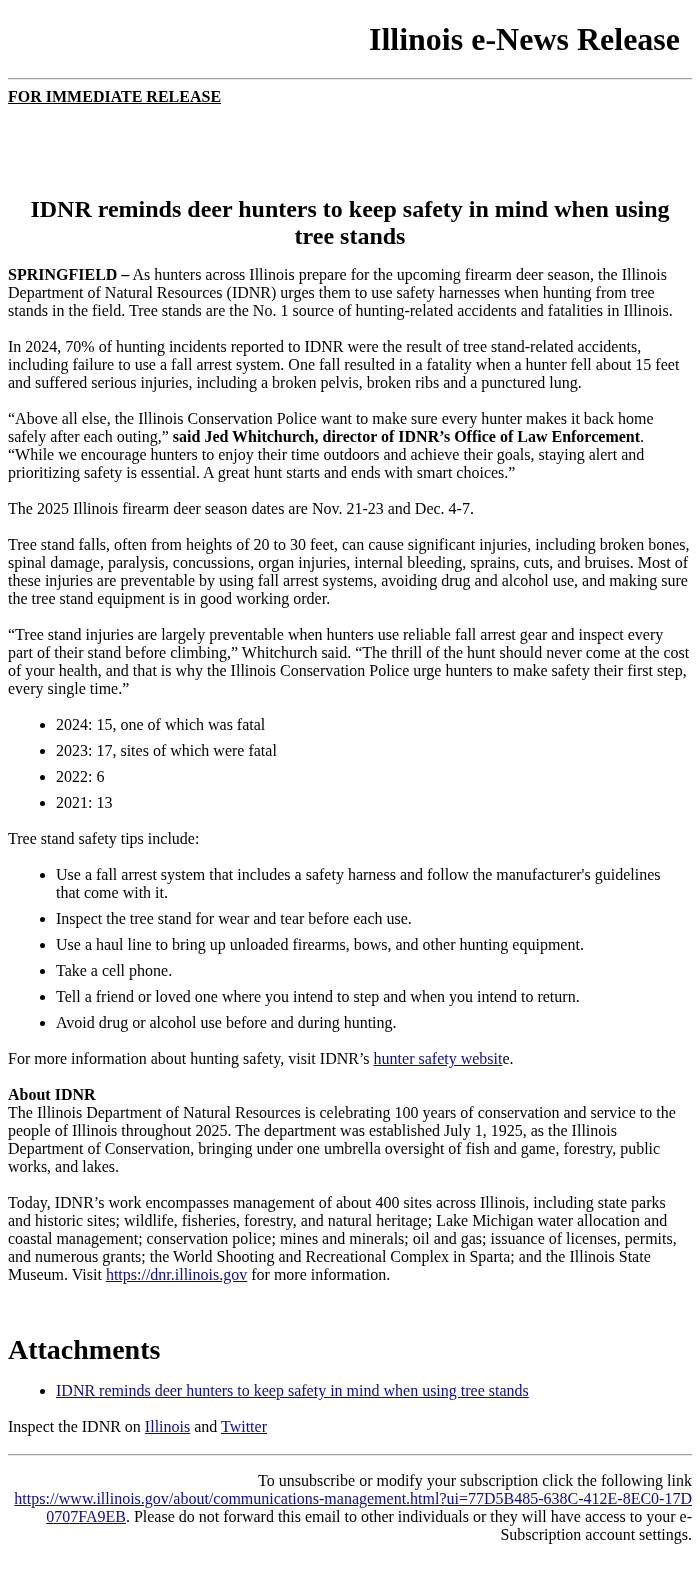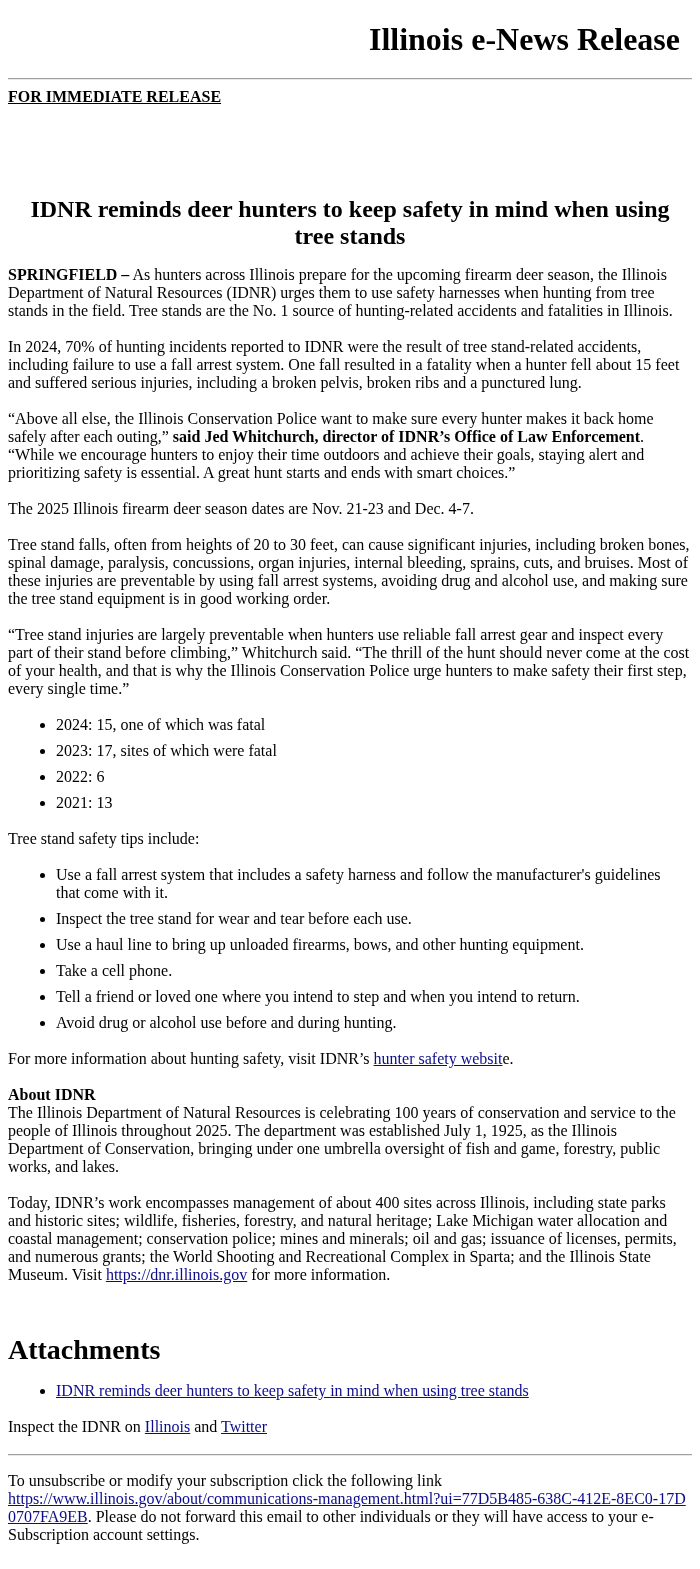--- a/index.html
+++ b/index.html
@@ -44,21 +44,21 @@
     line-height: 28px;
     font-weight: bold;
   }
   hr.bottom-rule {
     border: none;
     border-top: 1px solid #a0a0a0;
     border-bottom: 1px solid #e8e8e8;
     margin: 8px 0 16px 0;
     height: 0;
   }
-  .footer-text { margin-bottom: 0; }
+  .footer-text { margin-bottom: 0; text-align: right; }
 </style>
 </head>
 <body>
 
 <div class="wrap">
 
   <h1 class="site-title">Illinois e-News Release</h1>
   <hr class="rule">
 
   <div class="release-meta">

